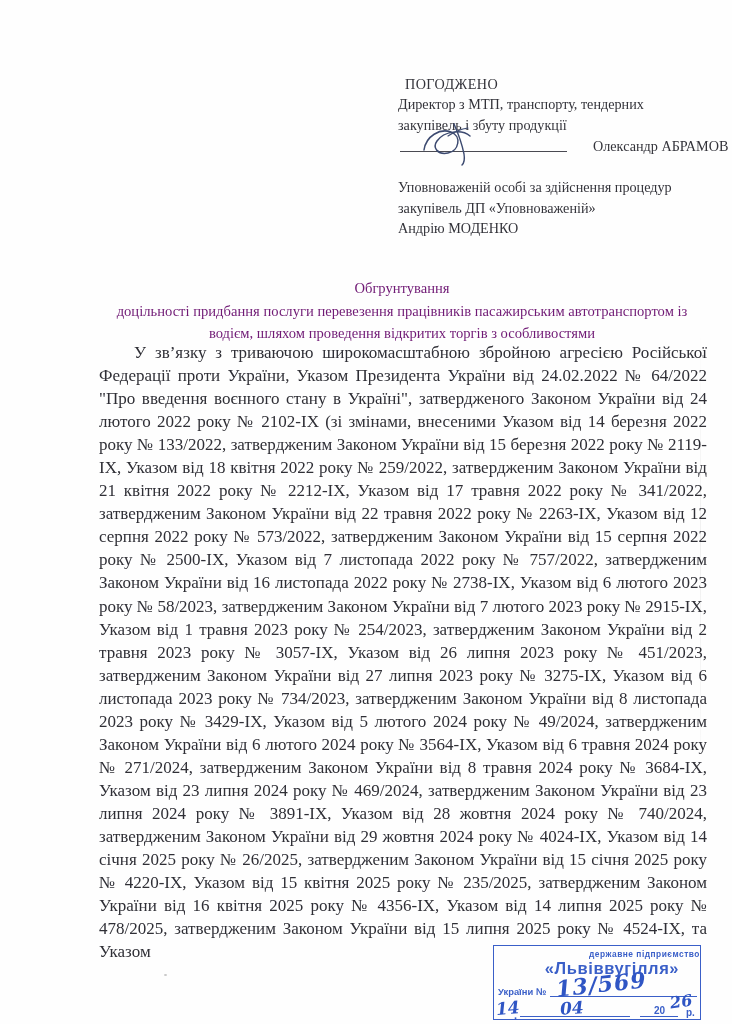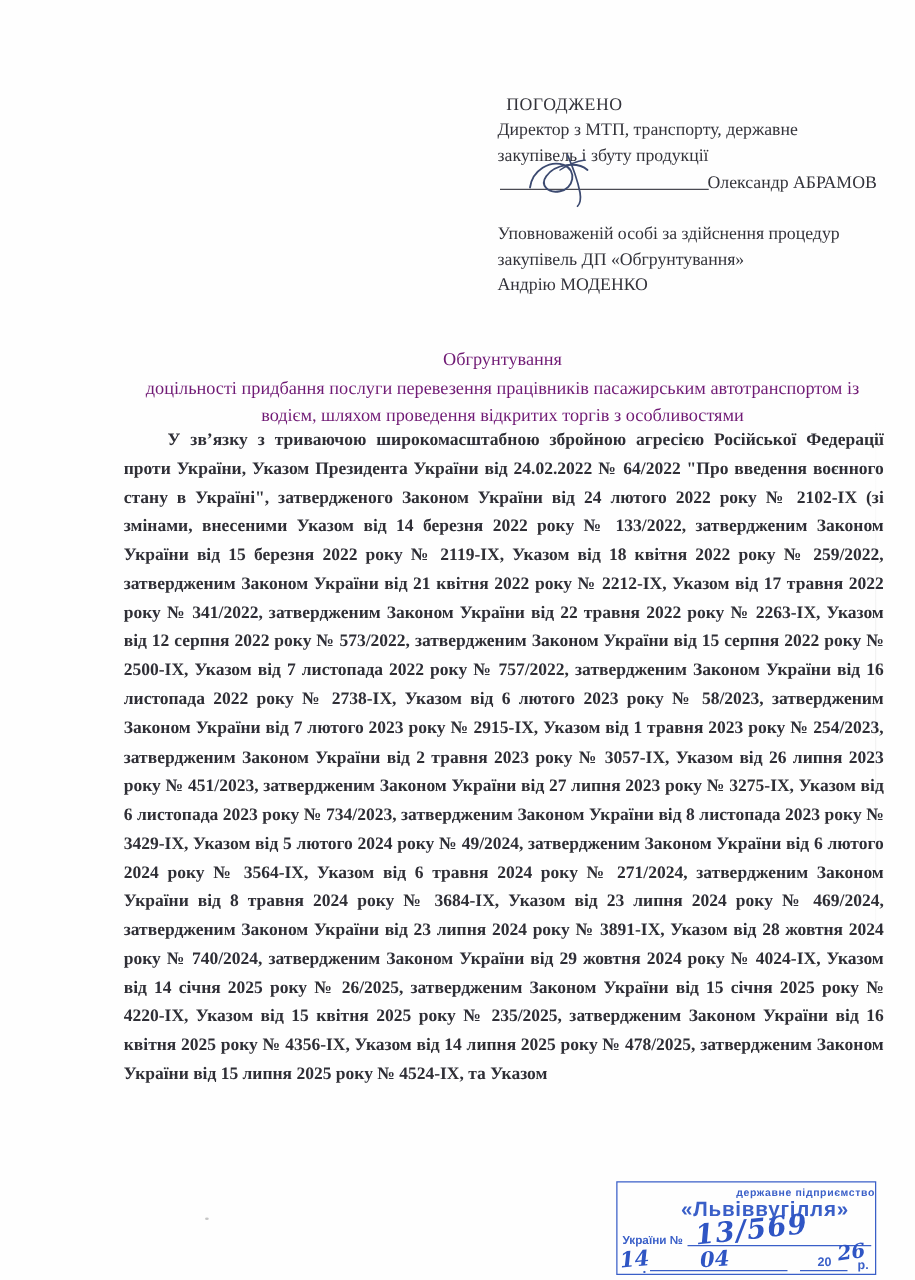--- a/index.html
+++ b/index.html
@@ -75,21 +75,21 @@
   .sign-rule {
     position: absolute;
     left: 2px;
     top: 15px;
     width: 167px;
     height: 1px;
     background: #4a4a52;
   }
   .sign-name {
     position: absolute;
-    left: 168px;
+    left: 195px;
     top: 0;
     white-space: nowrap;
     text-align: right;
   }
   .signature-mark {
     position: absolute;
     left: 20px;
     top: -16px;
     width: 110px;
     height: 46px;
@@ -111,28 +111,27 @@
   }
   .heading .h-title { display: block; }
   .heading .h-sub { display: block; }
 
   
   .body-text {
     position: absolute;
     left: 99px;
     top: 341px;
     width: 608px;
-    font-size: 14px;
+    font-size: 17px;
     line-height: 23.05px;
     text-align: justify;
     text-justify: inter-word;
     text-indent: 35px;
     color: #2f2f36;
     hyphens: none;
-    font-weight: bold;
   }
 
   
   .stamp {
     position: absolute;
     left: 493px;
     top: 945px;
     width: 208px;
     height: 75px;
     border: 1.6px solid #3a5fc8;
@@ -251,39 +250,39 @@
 <body>
 
 <div class="page">
 
   <div class="scan-line"></div>
   <div class="scan-speck"></div>
   <div class="speck-2"></div>
 
   <div class="approval">
     <span class="word-pogodzheno">ПОГОДЖЕНО</span>
-    <span class="ln">Директор з МТП, транспорту, державне</span>
+    <span class="ln">Директор з МТП, транспорту, тендерних</span>
     <span class="ln">закупівель і збуту продукції</span>
 
     <span class="sign-row">
       <span class="sign-rule"></span>
       <span class="signature-mark">
         <svg width="110" height="46" viewBox="0 0 110 46" fill="none" xmlns="http://www.w3.org/2000/svg">
           <path d="M6 30 C8 16, 22 8, 33 12 C44 16, 41 31, 30 33 C20 35, 14 28, 19 21 C26 11, 44 9, 52 16" stroke="#3c4a70" stroke-width="1.5" fill="none" stroke-linecap="round"></path>
           <path d="M36 4 C40 13, 44 24, 46 34 C47 40, 46 43, 44 45" stroke="#3c4a70" stroke-width="1.4" fill="none" stroke-linecap="round"></path>
           <path d="M30 16 C36 12, 43 9, 50 8" stroke="#3c4a70" stroke-width="1.2" fill="none" stroke-linecap="round"></path>
         </svg>
       </span>
       <span class="sign-name">Олександр АБРАМОВ</span>
     </span>
 
     <span class="gap"></span>
 
     <span class="ln">Уповноваженій особі за здійснення процедур</span>
-    <span class="ln">закупівель  ДП «Обгрунтування»</span>
+    <span class="ln">закупівель  ДП «Уповноваженій»</span>
     <span class="ln">Андрію МОДЕНКО</span>
   </div>
 
   <div class="heading">
     <span class="h-title">Обгрунтування</span>
     <span class="h-sub">доцільності  придбання послуги перевезення працівників пасажирським автотранспортом із водієм, шляхом проведення відкритих торгів з особливостями</span>
   </div>
 
   <div class="body-text">У зв’язку з триваючою широкомасштабною збройною агресією Російської Федерації проти України, Указом Президента України від 24.02.2022 № 64/2022 "Про введення воєнного стану в Україні", затвердженого Законом України від 24 лютого 2022 року № 2102-ІХ (зі змінами, внесеними Указом від 14 березня 2022 року № 133/2022, затвердженим Законом України від 15 березня 2022 року № 2119-ІХ, Указом від 18 квітня 2022 року № 259/2022, затвердженим Законом України від 21 квітня 2022 року № 2212-ІХ, Указом від 17 травня 2022 року № 341/2022, затвердженим Законом України від 22 травня 2022 року № 2263-ІХ, Указом від 12 серпня 2022 року № 573/2022, затвердженим Законом України від 15 серпня 2022 року № 2500-ІХ, Указом від 7 листопада 2022 року № 757/2022, затвердженим Законом України від 16 листопада 2022 року № 2738-ІХ, Указом від 6 лютого 2023 року № 58/2023, затвердженим Законом України від 7 лютого 2023 року № 2915-ІХ, Указом від 1 травня 2023 року № 254/2023, затвердженим Законом України від 2 травня 2023 року № 3057-ІХ, Указом від 26 липня 2023 року № 451/2023, затвердженим Законом України від 27 липня 2023 року № 3275-ІХ, Указом від 6 листопада 2023 року № 734/2023, затвердженим Законом України від 8 листопада 2023 року № 3429-ІХ, Указом від 5 лютого 2024 року № 49/2024, затвердженим Законом України від 6 лютого 2024 року № 3564-ІХ, Указом від 6 травня 2024 року № 271/2024, затвердженим Законом України від 8 травня 2024 року № 3684-ІХ, Указом від 23 липня 2024 року № 469/2024, затвердженим Законом України від 23 липня 2024 року № 3891-ІХ, Указом від 28 жовтня 2024 року № 740/2024, затвердженим Законом України від 29 жовтня 2024 року № 4024-ІХ, Указом від 14 січня 2025 року № 26/2025, затвердженим Законом України від 15 січня 2025 року № 4220-ІХ, Указом від 15 квітня 2025 року № 235/2025, затвердженим Законом України від 16 квітня 2025 року № 4356-ІХ, Указом від 14 липня 2025 року № 478/2025, затвердженим Законом України від 15 липня 2025 року № 4524-ІХ, та Указом</div>
 

